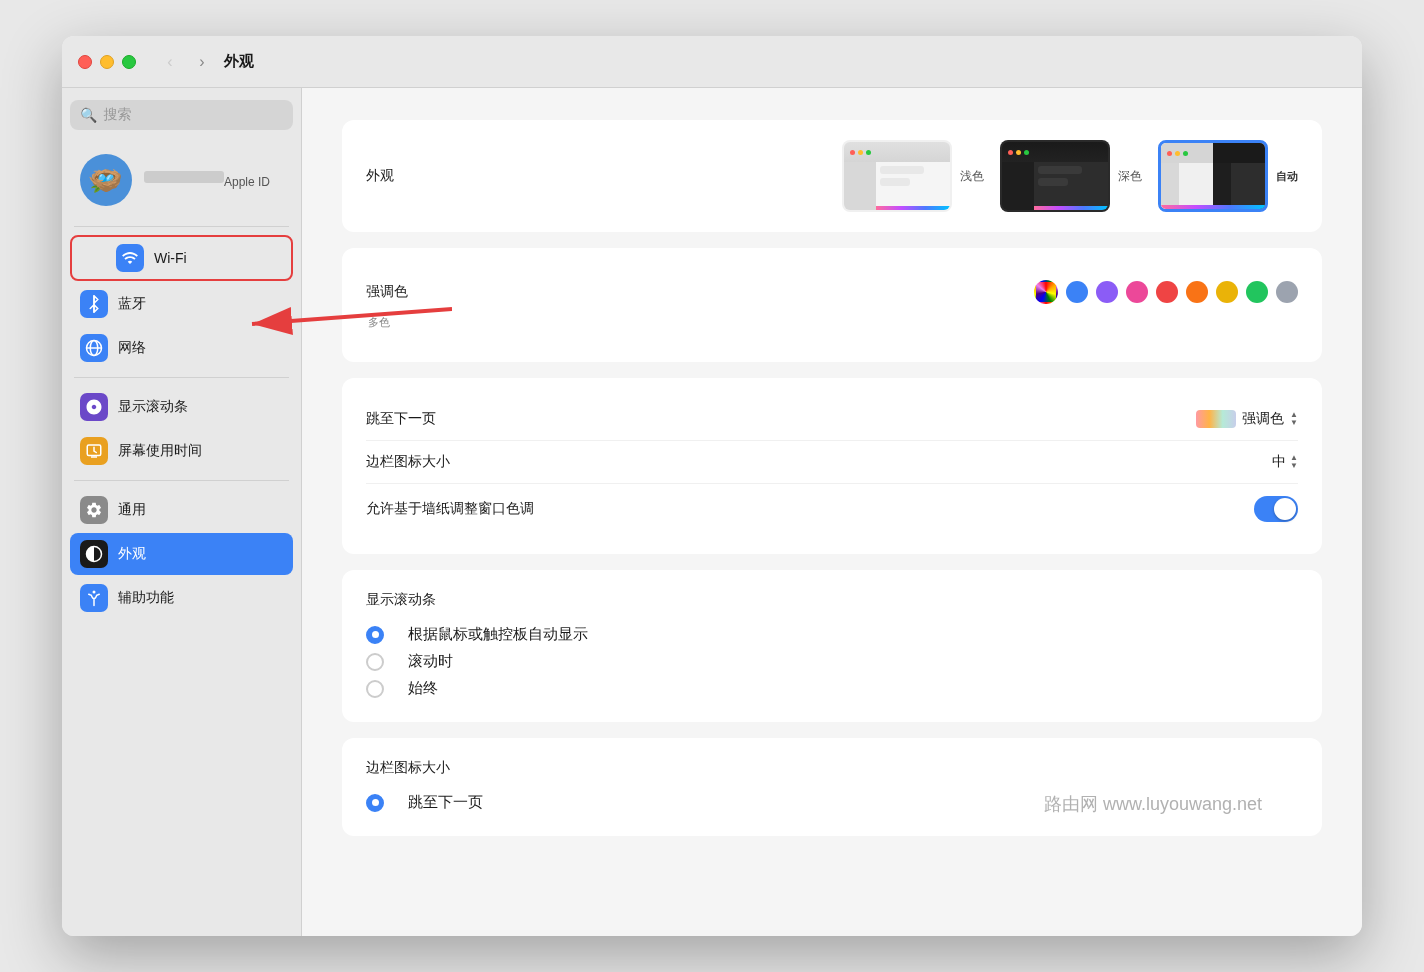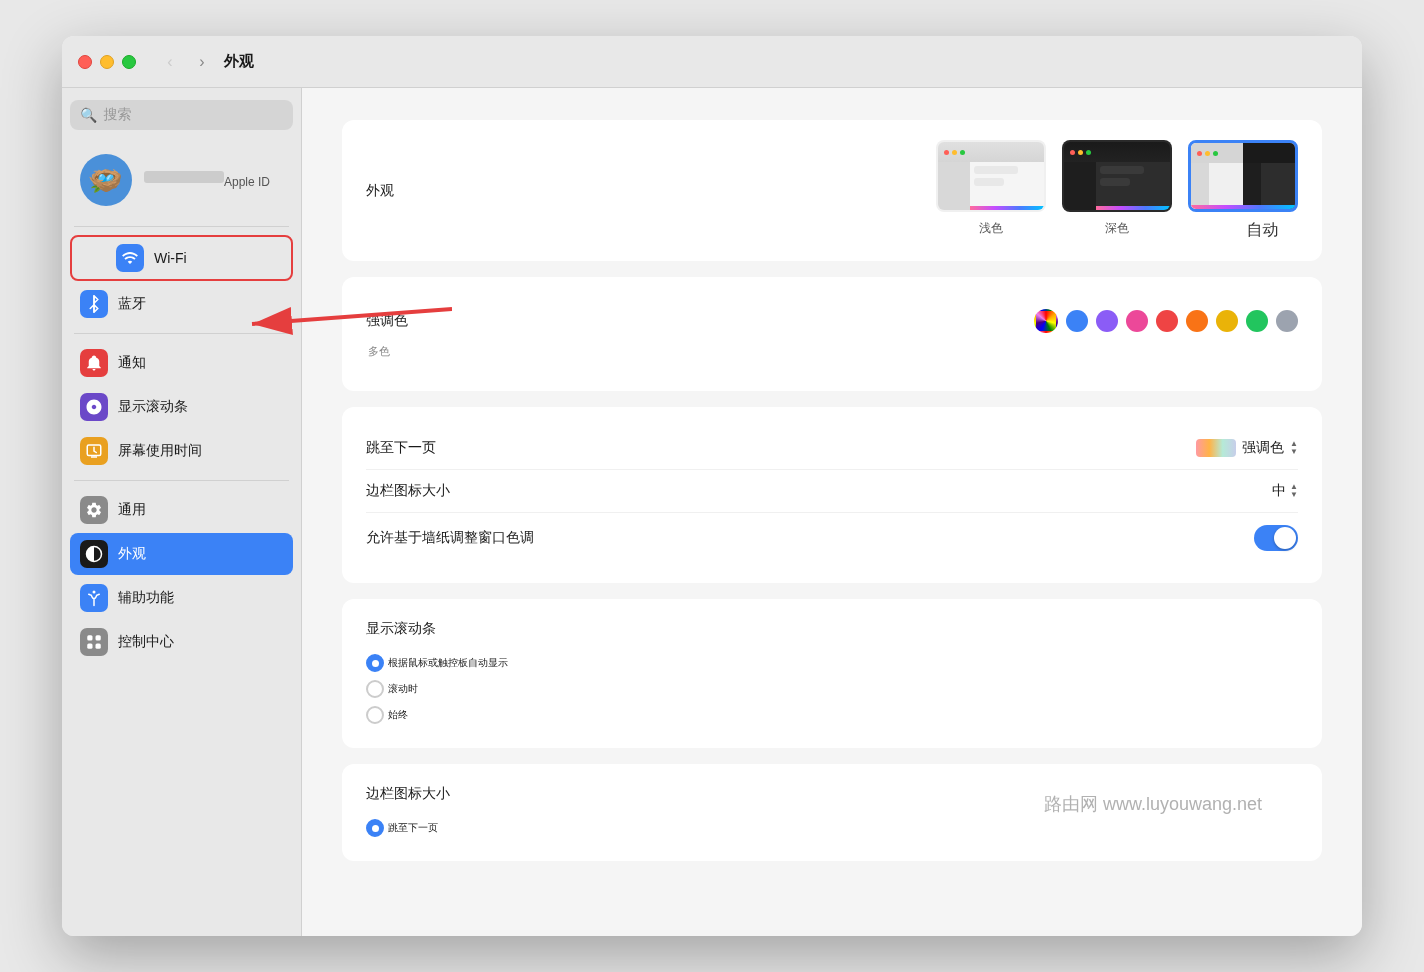--- a/index.html
+++ b/index.html
@@ -212,21 +212,20 @@
       color: #1a1a1a;
       min-width: 80px;
     }
     .appearance-options {
       display: flex;
       gap: 16px;
       align-items: flex-start;
     }
     .appearance-option {
       display: flex;
-      flex-direction: column;
       align-items: center;
       gap: 8px;
       cursor: pointer;
     }
     .td { width: 5px; height: 5px; border-radius: 50%; }
     .td-r { background: #ff5f57; }
     .td-y { background: #ffbd2e; }
     .td-g { background: #28c840; }
     
     .thumb-colorful-light {
@@ -324,22 +323,22 @@
     
     .radio-group {
       display: flex;
       flex-direction: column;
       gap: 8px;
       padding: 4px 0;
     }
     .radio-item {
       display: flex;
       align-items: center;
-      gap: 4px;
-      font-size: 10px;
+      gap: 24px;
+      font-size: 15px;
       color: #1a1a1a;
       cursor: pointer;
     }
     .radio-circle {
       width: 18px;
       height: 18px;
       border-radius: 50%;
       border: 2px solid #ccc;
       background: white;
       display: flex;
@@ -429,31 +428,33 @@
       <div class="sidebar-item">
         <div class="item-icon" style="background: #3b82f6;">
           <svg width="16" height="18" viewBox="0 0 16 24" fill="white">
             <path d="M8 1L13 6L8 11V1zM8 1L13 6L8 11M8 13L13 18L8 23V13zM8 13L3 18" stroke="white" stroke-width="2" fill="none" stroke-linecap="round"></path>
             <line x1="8" y1="1" x2="8" y2="23" stroke="white" stroke-width="2"></line>
           </svg>
         </div>
         <span class="item-label">蓝牙</span>
       </div>
 
+      <div class="sidebar-item">
+        <div class="item-icon" style="background: #3b82f6;">
+          <svg width="18" height="18" viewBox="0 0 24 24" fill="white">
+            <circle cx="12" cy="12" r="10" fill="none" stroke="white" stroke-width="2"></circle>
+            <ellipse cx="12" cy="12" rx="5" ry="10" fill="none" stroke="white" stroke-width="2"></ellipse>
+            <line x1="2" y1="12" x2="22" y2="12" stroke="white" stroke-width="2"></line>
+          </svg>
+        </div>
+        <span class="item-label">网络</span>
+      </div>
 
       <div class="divider"></div>
 
-      <div class="sidebar-item">
-        <div class="item-icon" style="background: #e53e3e;">
-          <svg width="18" height="18" viewBox="0 0 24 24" fill="white">
-            <path d="M12 2C10.34 2 9 3.34 9 5C6.69 5.5 5 7.55 5 10V16L3 18V19H21V18L19 16V10C19 7.55 17.31 5.5 15 5C15 3.34 13.66 2 12 2ZM12 22C13.1 22 14 21.1 14 20H10C10 21.1 10.9 22 12 22Z"></path>
-          </svg>
-        </div>
-        <span class="item-label">通知</span>
-      </div>
 
 
       <div class="sidebar-item">
         <div class="item-icon" style="background: #6b48c8;">
           <svg width="18" height="18" viewBox="0 0 24 24" fill="white">
             <path d="M12 22C6.48 22 2 17.52 2 12S6.48 2 12 2 22 6.48 22 12 17.52 22 12 22zm0-13c-1.66 0-3 1.34-3 3s1.34 3 3 3 3-1.34 3-3-1.34-3-3-3z"></path>
           </svg>
         </div>
         <span class="item-label">显示滚动条</span>
       </div>
@@ -493,31 +494,20 @@
       <div class="sidebar-item">
         <div class="item-icon" style="background: #3b82f6;">
           <svg width="18" height="18" viewBox="0 0 24 24" fill="white">
             <circle cx="12" cy="4" r="2"></circle>
             <path d="M12 22V13M8.5 8.5L5 7M15.5 8.5L19 7M8.5 8.5C8.5 8.5 10 13 12 13C14 13 15.5 8.5 15.5 8.5" stroke="white" stroke-width="2" fill="none" stroke-linecap="round"></path>
           </svg>
         </div>
         <span class="item-label">辅助功能</span>
       </div>
 
-      <div class="sidebar-item">
-        <div class="item-icon" style="background: #8a8a8a;">
-          <svg width="18" height="18" viewBox="0 0 24 24" fill="white">
-            <rect x="3" y="3" width="7" height="7" rx="2" fill="white"></rect>
-            <rect x="14" y="3" width="7" height="7" rx="2" fill="white"></rect>
-            <rect x="3" y="14" width="7" height="7" rx="2" fill="white"></rect>
-            <rect x="14" y="14" width="7" height="7" rx="2" fill="white"></rect>
-          </svg>
-        </div>
-        <span class="item-label">控制中心</span>
-      </div>
 
     </div>
 
     <div class="content" style="position:relative;">
 
       <div class="section">
         <div class="appearance-row">
           <span class="appearance-label">外观</span>
           <div class="appearance-options">
 
@@ -567,21 +557,21 @@
 
                 <div style="position:absolute;top:20px;left:0;width:50%;bottom:0;background:#f0f0f0;">
                   <div style="position:absolute;left:0;top:0;width:18px;bottom:0;background:#d8d8d8;"></div>
                 </div>
 
                 <div style="position:absolute;top:20px;left:50%;right:0;bottom:0;background:#2d2d2d;">
                   <div style="position:absolute;left:0;top:0;width:18px;bottom:0;background:#1e1e1e;"></div>
                 </div>
                 <div style="position:absolute;bottom:0;left:0;right:0;height:4px;background:linear-gradient(90deg,#ff6b9d,#c44dff,#4d79ff,#00c3ff);"></div>
               </div>
-              <span style="font-size:16px;color:#333;font-weight:400;margin-left:39px;">自动</span>
+              <span style="font-size:11px;color:#333;font-weight:700;">自动</span>
             </div>
           </div>
         </div>
       </div>
 
       <div class="section">
         <div class="section-row" style="flex-direction:column;align-items:flex-start;gap:8px;">
           <div style="display:flex;align-items:center;justify-content:space-between;width:100%;">
             <span class="row-label">强调色</span>
             <div class="color-swatches">

